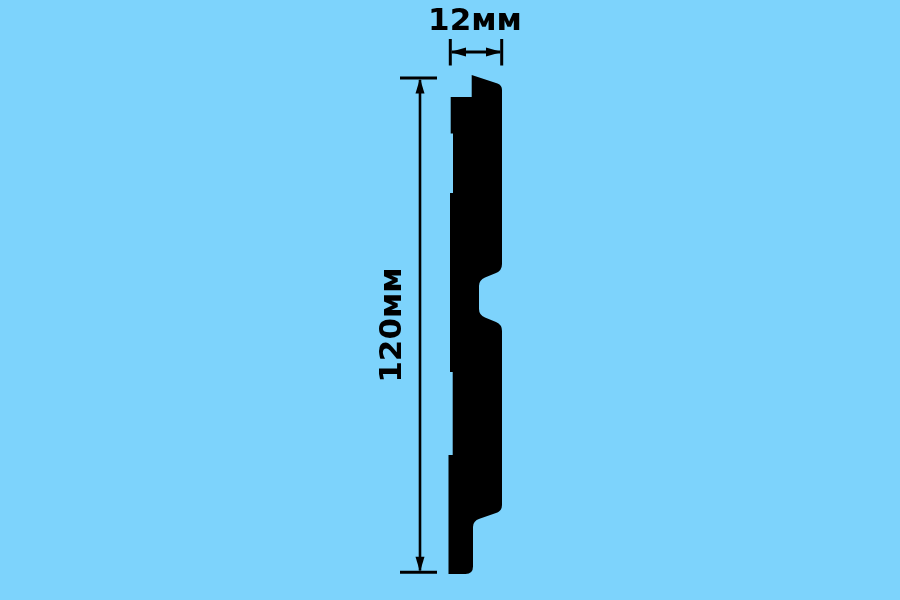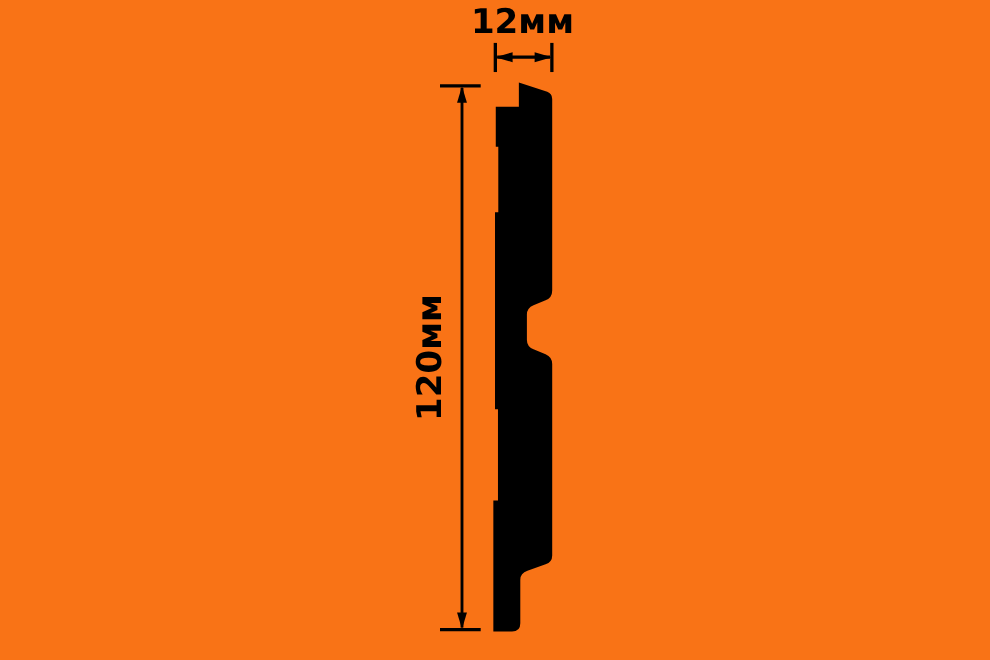--- a/index.html
+++ b/index.html
@@ -8,21 +8,21 @@
     width: 900px;
     height: 600px;
     background: #ffffff;
     overflow: hidden;
     font-family: "DejaVu Sans", "Liberation Sans", sans-serif;
   }
   .stage {
     position: relative;
     width: 900px;
     height: 600px;
-    background: #f97316;
+    background: #7dd3fc;
   }
   svg.drawing {
     display: block;
     width: 900px;
     height: 600px;
   }
   .dim-label {
     font-family: "DejaVu Sans", "Liberation Sans", sans-serif;
     font-weight: bold;
     font-size: 31px;

